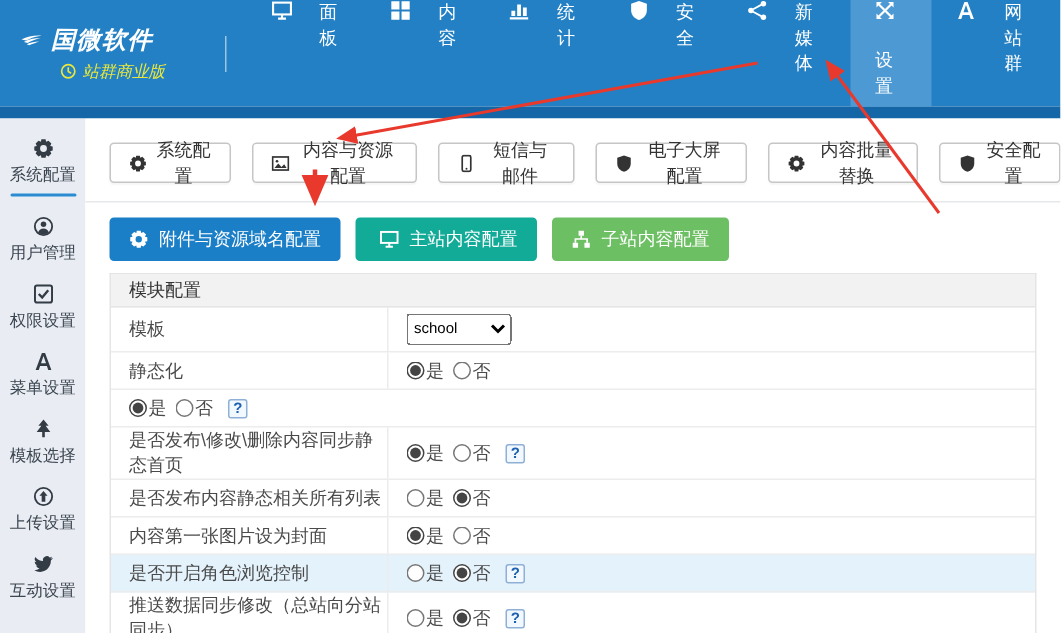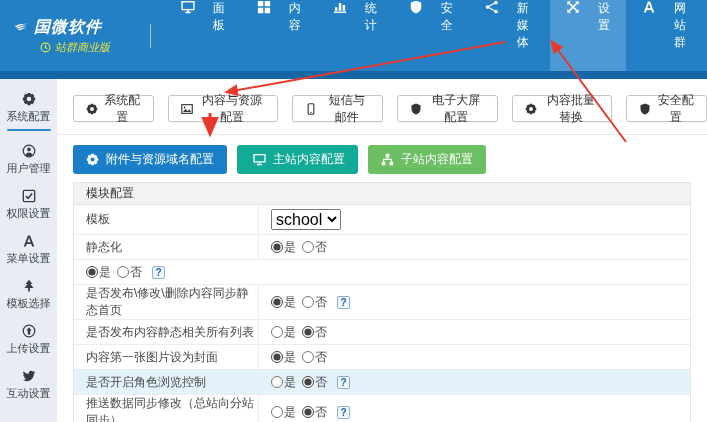--- a/index.html
+++ b/index.html
@@ -12,21 +12,21 @@
   .navstrip { height:8px; background:var(--navbar_strip); }
   .logo-area { display:flex; flex-direction:column; justify-content:center; padding:0 12px 0 14px; min-width:150px; }
   .logo-line { display:flex; align-items:center; gap:6px; }
   .logo-swoosh svg { width:40px; height:18px; display:block; }
   .logo-text { font-size:16px; font-weight:bold; font-style:italic; letter-spacing:1px; }
   .badge-line { display:flex; align-items:center; gap:4px; margin:2px 0 0 26px; color:var(--badge_yellow); font-size:11px; font-style:italic; }
   .badge-line .ico svg { width:11px; height:11px; }
   .nav-divider { width:1px; height:24px; background:rgba(255,255,255,.55); align-self:center; margin-right:14px; }
   .nav-menu { display:flex; align-items:stretch; }
   .nav-item { display:flex; align-items:flex-start; gap:18px; padding:0 16px; font-size:12px; cursor:pointer; }
-  .nav-item.active { background:var(--nav_active_bg); }
+  .nav-item.active { background:var(--nav_active_bg);flex-direction:column; }
   .nav-item .nav-label.sp { letter-spacing:4px; margin-right:-4px; }
   .ico { display:inline-flex; align-items:center; justify-content:center; }
   .ico svg { width:14px; height:14px; display:block; }
 
   
   .layout { display:flex; height:359px; }
   .sidebar { width:57px; background:var(--sidebar_bg); padding-top:7px; flex:none; }
   .side-item { display:flex; flex-direction:column; align-items:center; gap:3px; padding:6px 0 7px; cursor:pointer; color:#3c4650; }
   .side-item .ico { color:#333b44; } .side-item .ico svg { width:14px; height:14px; }
   .side-label { font-size:11px; white-space:nowrap; }
@@ -54,21 +54,21 @@
 
   
   .cfg-table { margin-top:8px; width:618px; border:1px solid #e5e5e5; border-bottom:none; }
   .cfg-head { height:22px; background:#f2f2f2; border-bottom:1px solid #e5e5e5;
     display:flex; align-items:center; padding-left:12px; font-size:12px; color:#333; }
   .cfg-row { display:flex; min-height:25px; border-bottom:1px solid #ececec; align-items:stretch; font-size:12px; color:#4a4a4a; }
   .cfg-row.hl { background:var(--row_highlight); }
   .cfg-row.tall { min-height:30px; }
   .cell-label { width:185px; flex:none; display:flex; align-items:center; padding-left:12px; border-right:1px solid #ececec; }
   .cell-value { flex:1; display:flex; align-items:center; padding-left:12px; gap:6px; }
-  .cell-value select { font-size:16px; height:21px; width:70px; font-family:inherit; }
+  .cell-value select { font-size:10px; height:21px; width:70px; font-family:inherit; }
   .opt { display:inline-flex; align-items:center; gap:1px; cursor:pointer; }
   .opt input { width:12px; height:12px; margin:0; accent-color:#444; cursor:pointer; }
   .help { display:inline-flex; align-items:center; justify-content:center; width:13px; height:13px;
     border:1px solid #8fb0d6; background:#f2f8ff; color:#1d62b0; font-size:10px; font-weight:bold;
     border-radius:2px; margin-left:4px; cursor:pointer; }
 
   
   .annot { position:absolute; left:0; top:0; pointer-events:none; z-index:60; }
 </style>
 </head>

